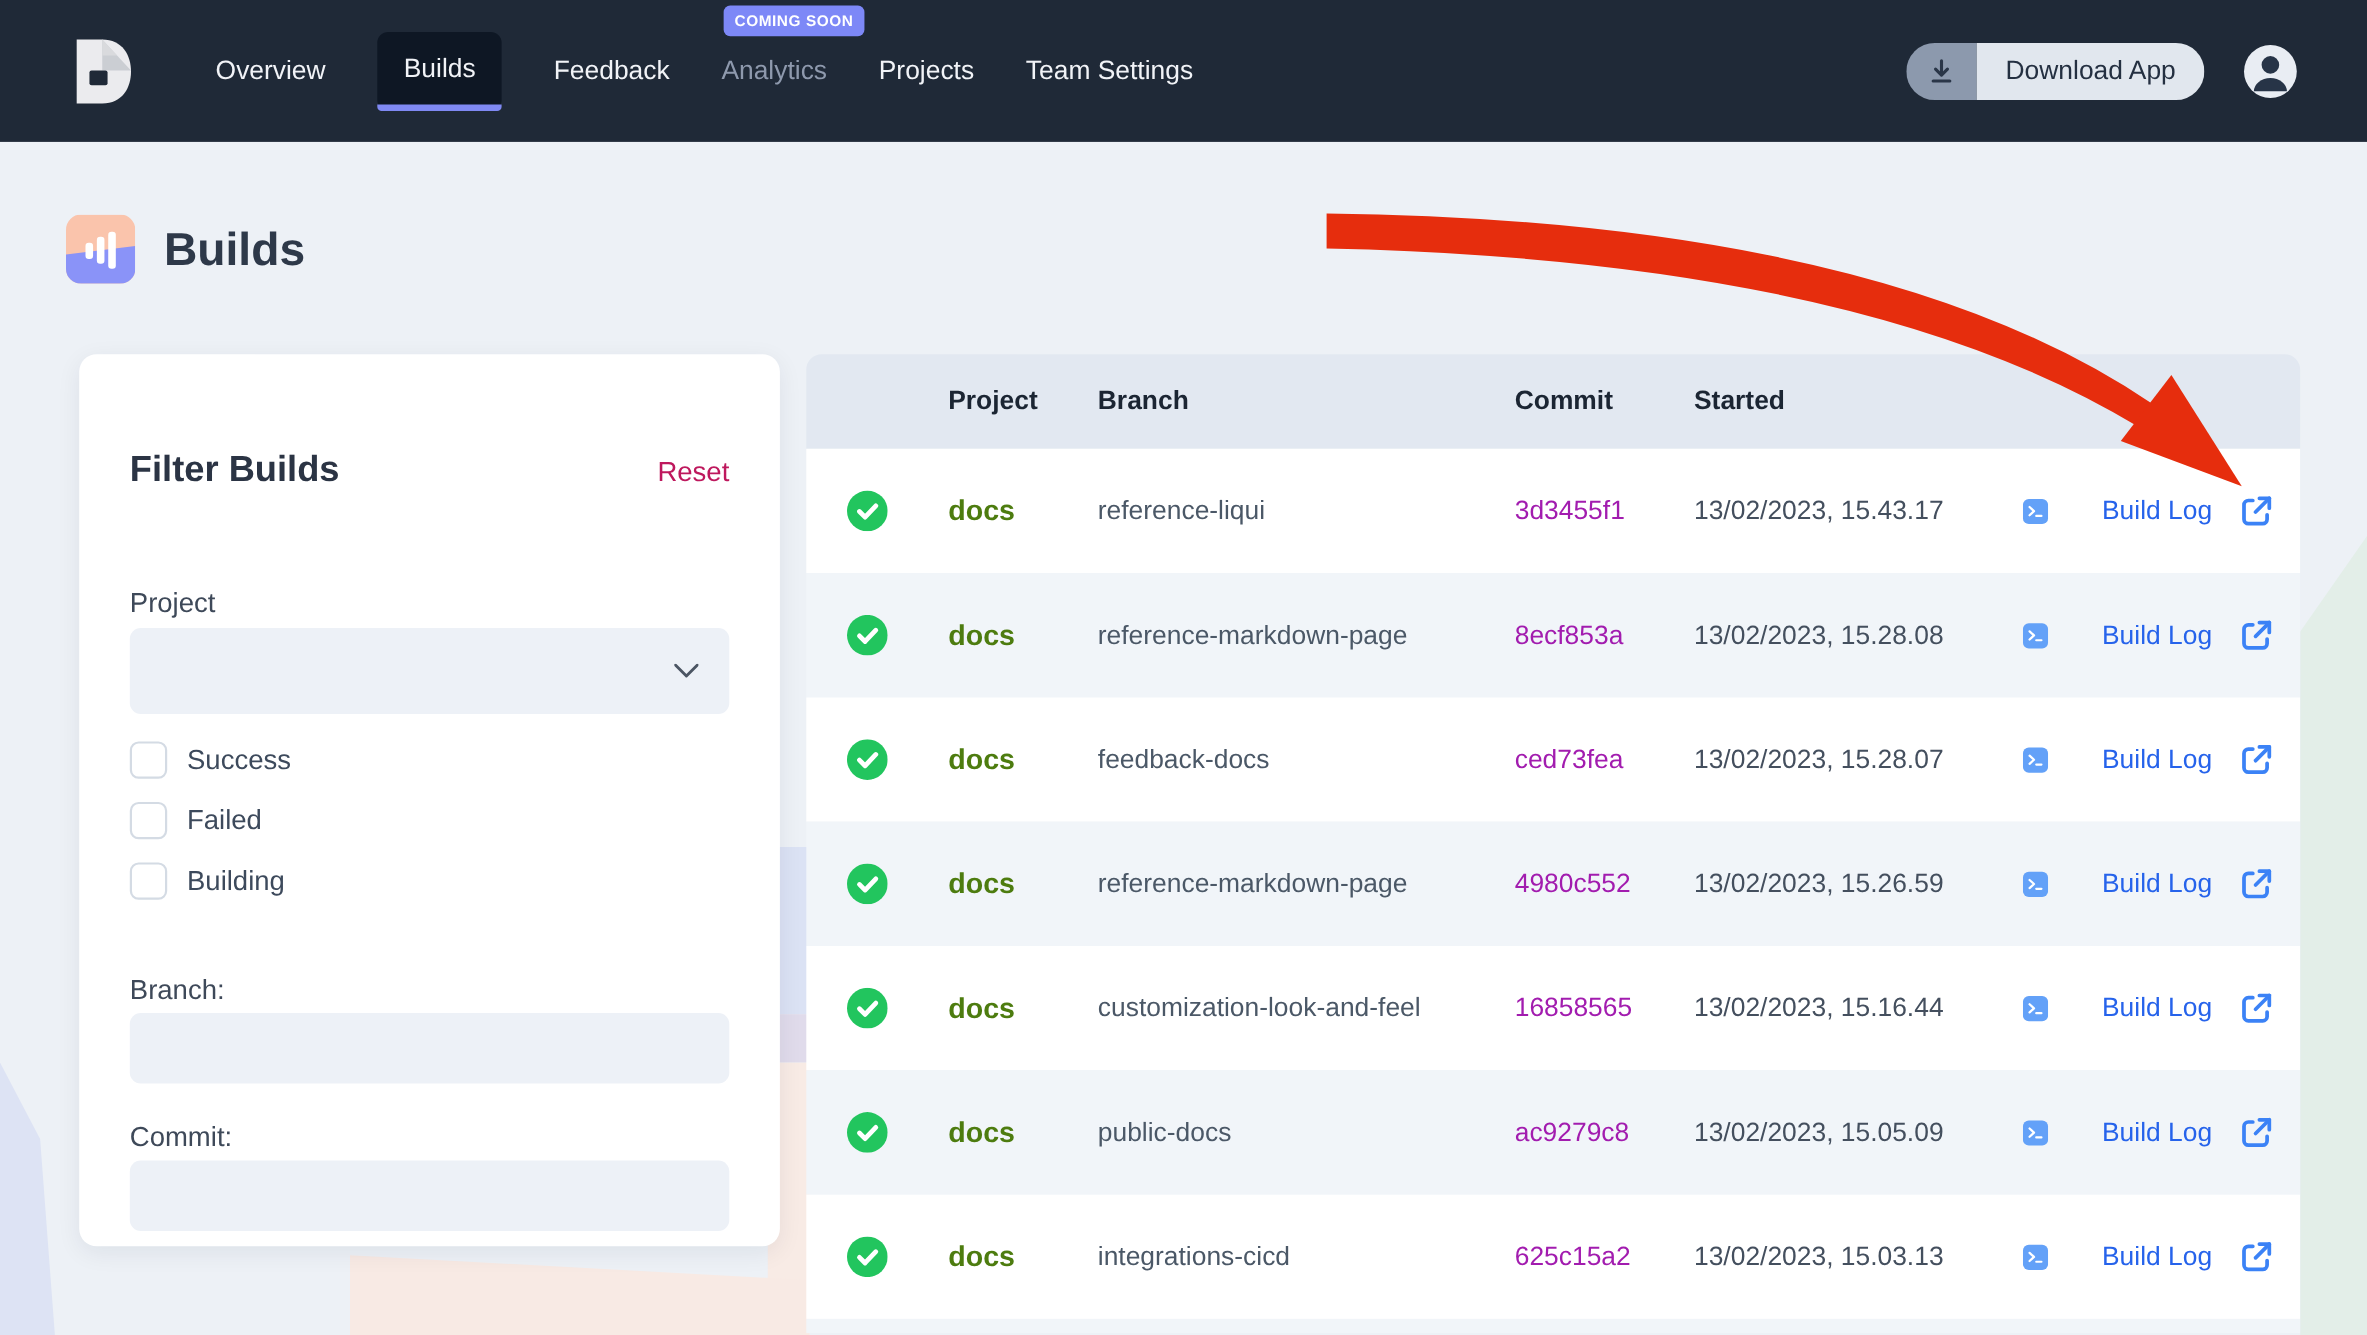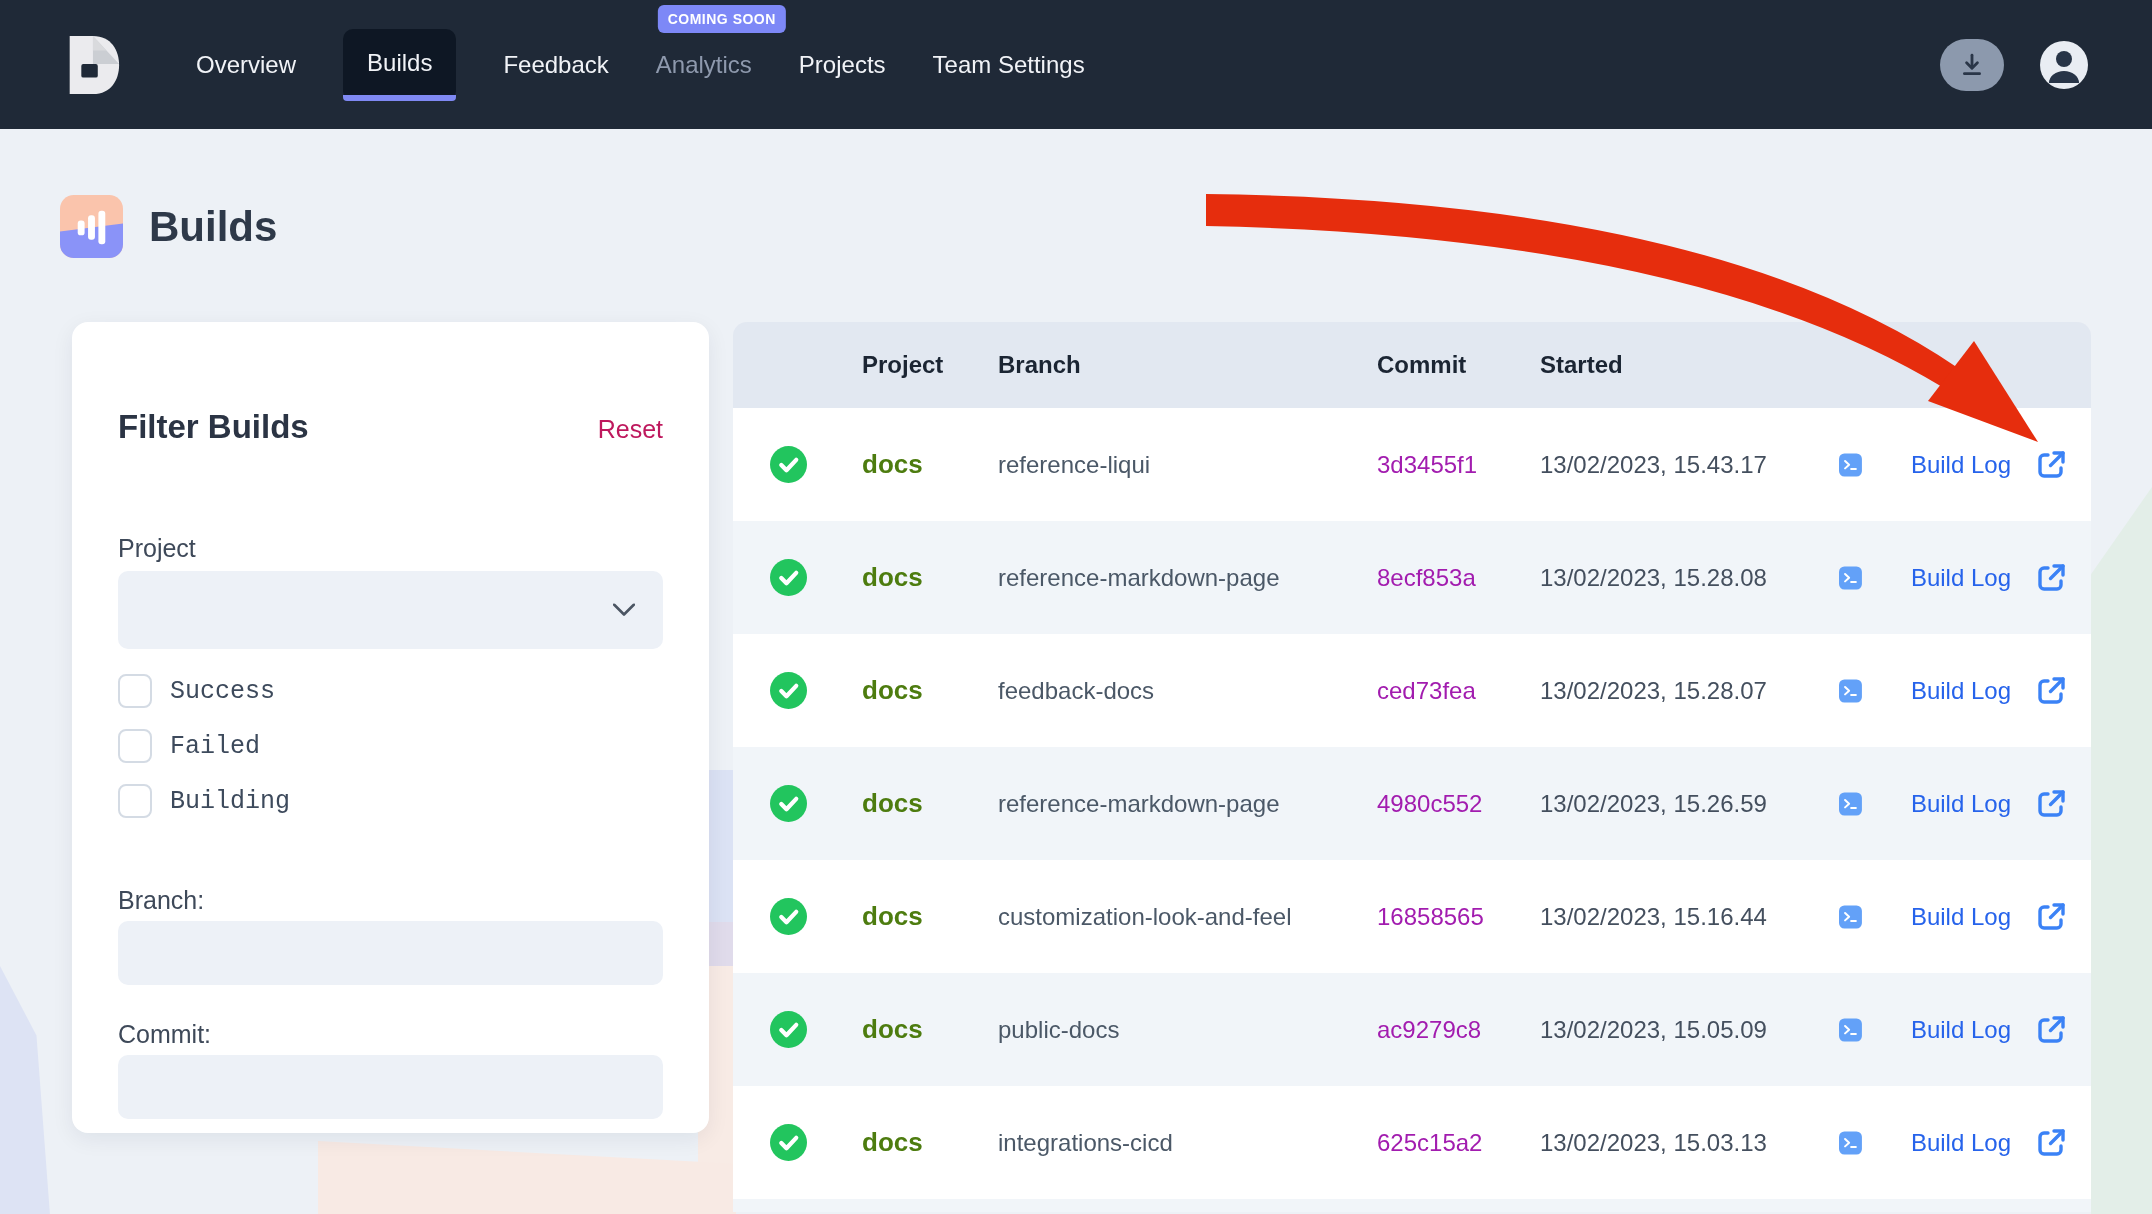--- a/index.html
+++ b/index.html
@@ -53,21 +53,21 @@
   .filter-header { display:flex; justify-content:space-between; align-items:baseline; height:40px; }
   .filter-title { font-size:33px; font-weight:bold; color:#2b3444; }
   .reset-link { font-size:25px; color:#be185d; cursor:pointer;margin-top:40px; }
   .field-label { font-size:25px; color:#3e4959; line-height:30px; }
   .lbl-project { margin-top:118px; }
   .select-box { margin-top:8px; height:78px; background:#edf1f7; border-radius:10px; position:relative;
     cursor:pointer; }
   .select-box svg { position:absolute; right:28px; top:50%; transform:translateY(-50%); }
   .checkbox-group { margin-top:22px; }
   .checkbox-row { display:flex; align-items:center; gap:18px; height:40px; margin-bottom:15px;
-    cursor:pointer;font-family:Liberation Mono, monospace; }
+    cursor:pointer; }
   .checkbox-box { width:34px; height:34px; background:#fff; border:2px solid #d4dbe4; border-radius:8px;
     flex:0 0 auto; }
   .checkbox-label { font-size:25px; color:#3d4a5c; }
   .lbl-branch { margin-top:64px; }
   .lbl-commit { margin-top:34px; }
   .text-input { margin-top:6px; width:100%; height:64px; background:#edf1f7; border:none;
     border-radius:10px; font-size:24px; color:#333; padding:0 20px; outline:none; display:block; }
 
   
   .builds-table { position:absolute; left:733px; top:322px; width:1358px; z-index:2; }
@@ -119,20 +119,21 @@
     </div>
   <div class="nav-right">
     <div class="download-btn">
       <div class="icon-seg">
         <svg width="26" height="26" viewBox="0 0 24 24" fill="none" stroke="#2a3648" stroke-width="2.6" stroke-linecap="round" stroke-linejoin="round">
           <path d="M12 3 v11"></path>
             <path d="M7 10 l5 5 5 -5"></path>
             <path d="M5 20 h14"></path>
         </svg>
       </div>
+      <div class="label-seg">Download App</div>
     </div>
     <div class="avatar">
       <svg width="48" height="48" viewBox="0 0 48 48">
         <circle cx="24" cy="18" r="8" fill="#273447"></circle>
         <path d="M9,42 a15,12 0 0 1 30,0 z" fill="#273447"></path>
       </svg>
     </div>
   </div>
 </div>
 

